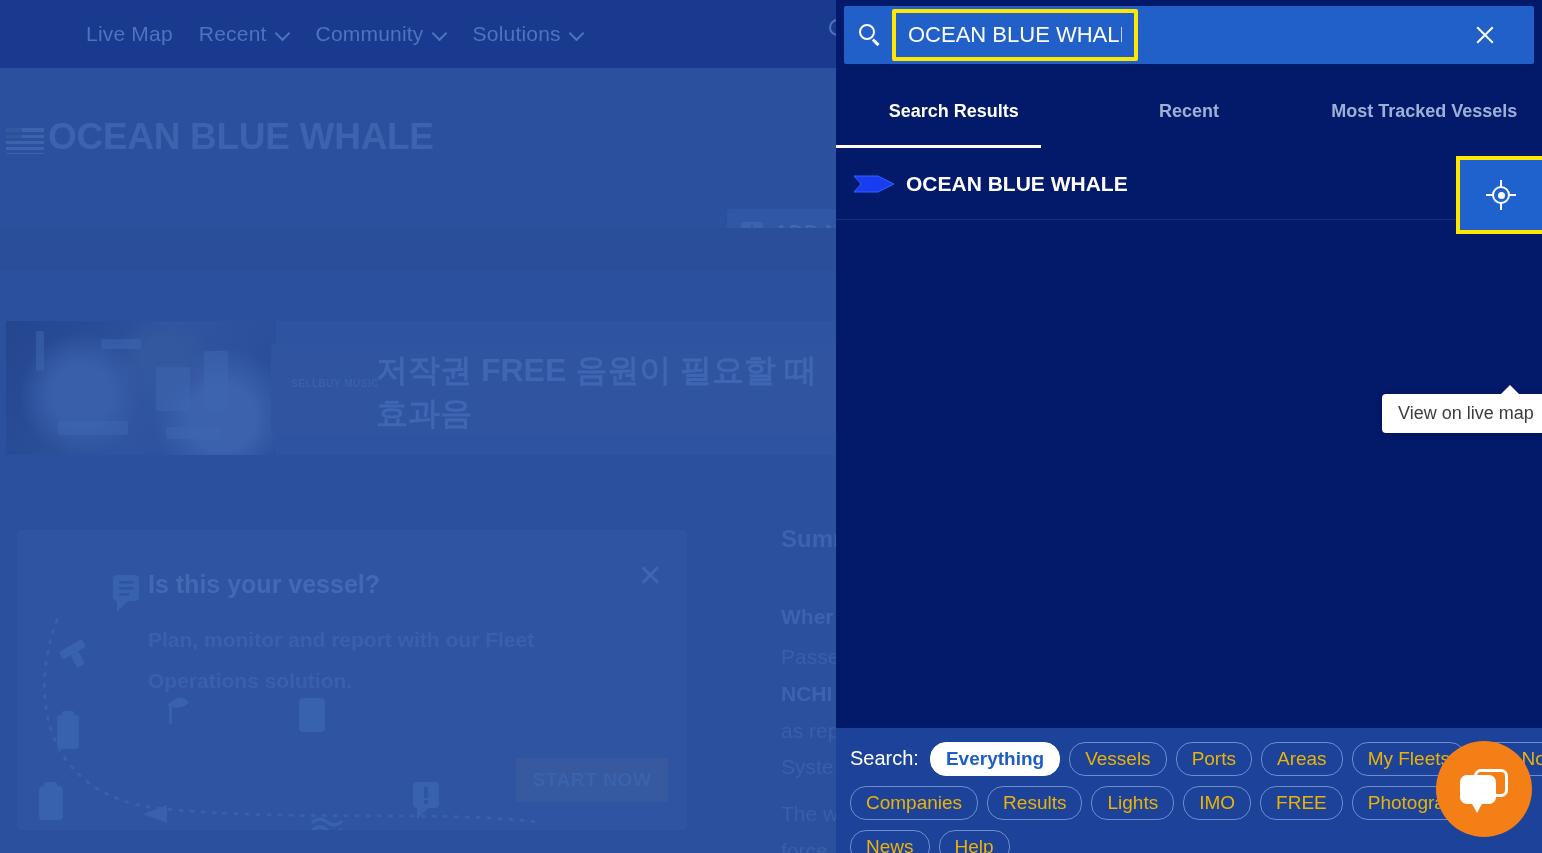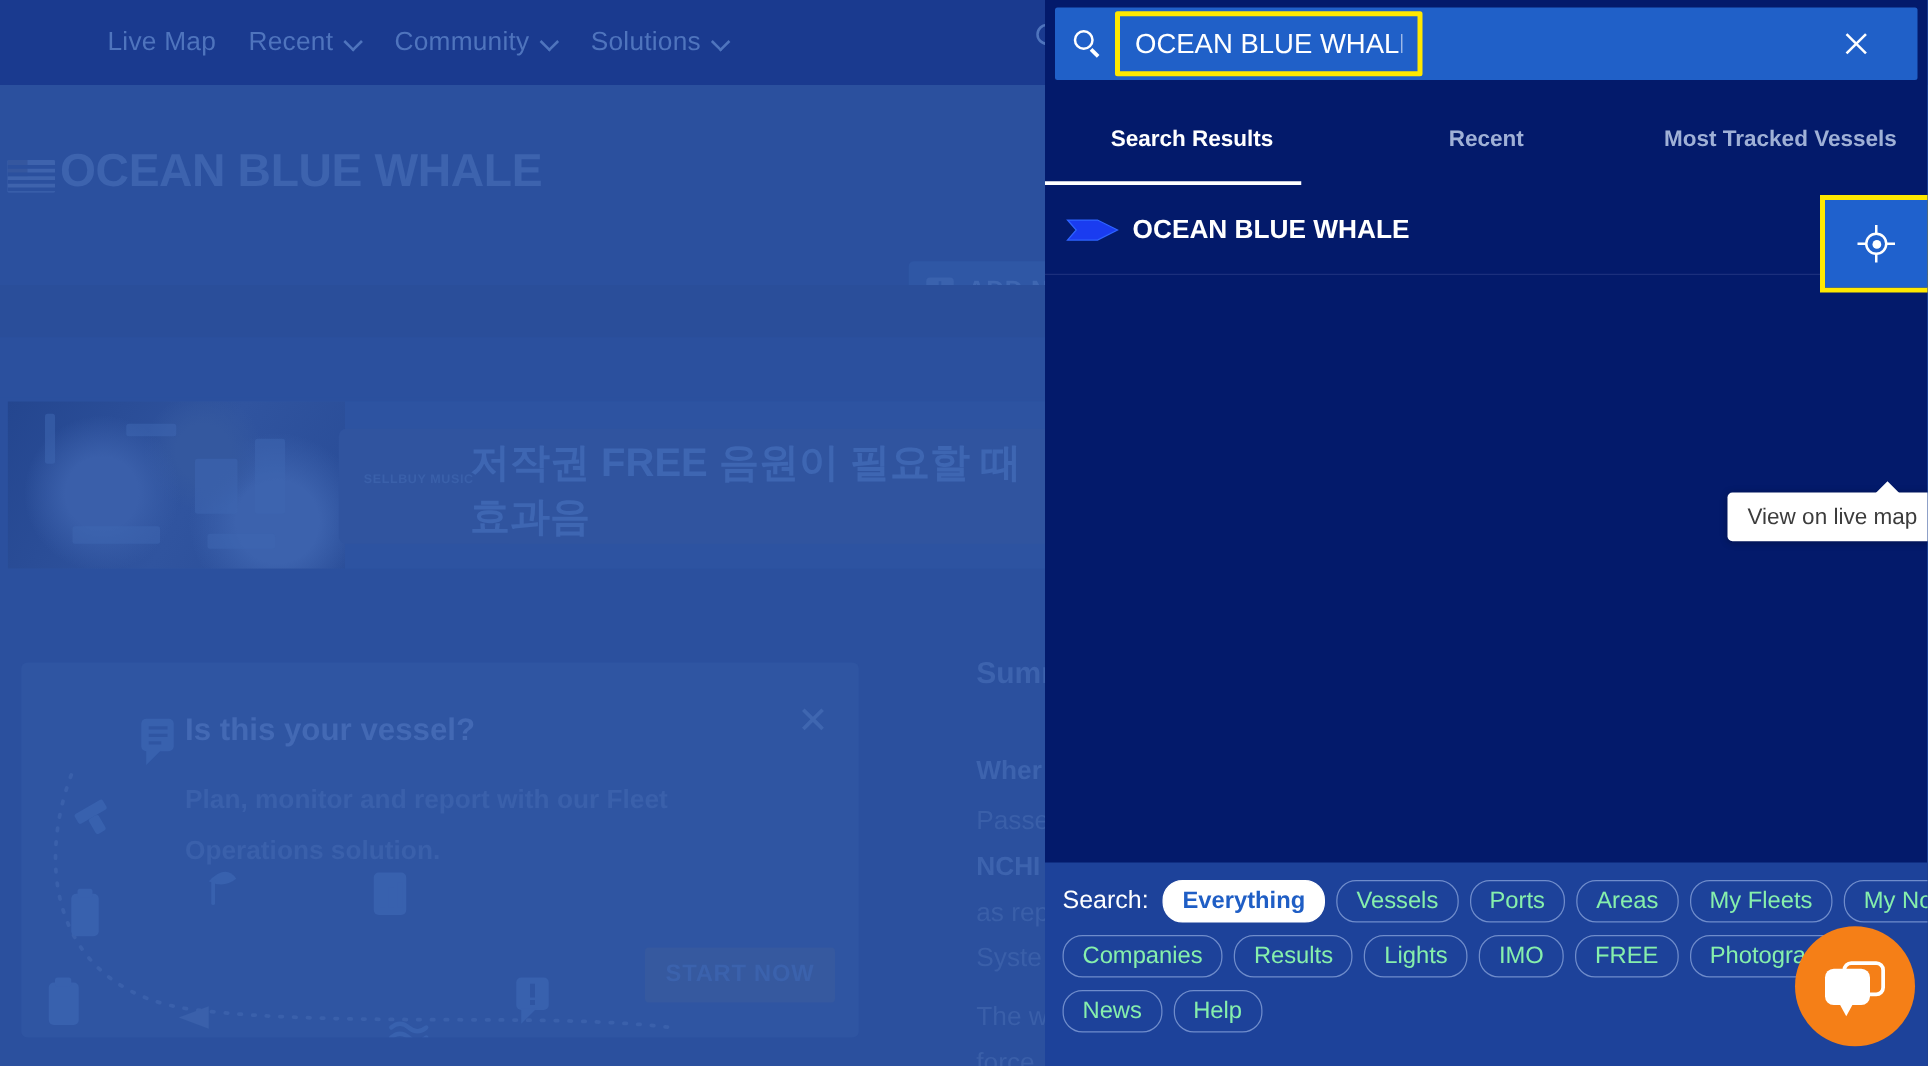--- a/index.html
+++ b/index.html
@@ -303,27 +303,27 @@
     content: ""; position: absolute; left: 118px; top: -9px;
     border-left: 10px solid transparent;
     border-right: 10px solid transparent;
     border-bottom: 10px solid #ffffff;
   }
 
   
   .filters {
     background: #1d429a;
     padding: 14px 12px 14px 14px;
-    height: 163px;
+    height: 125px;
   }
   .filter-row { display: flex; align-items: center; gap: 9px; margin-bottom: 10px; flex-wrap: nowrap; }
   .filter-label { font-size: 20px; color: #ffffff; margin-right: 2px; }
   .chip {
     border: 1.6px solid #6f8ccb; border-radius: 16px;
-    padding: 5px 15px; font-size: 19px; color: #86efac;
+    padding: 5px 15px; font-size: 19px; color: #eab308;
     background: transparent; white-space: nowrap;
     line-height: 1.15;
   }
   .chip.active {
     background: #ffffff; color: #1f5ec5; font-weight: bold;
     border-color: #ffffff;
   }
 
   .chat-widget {
     position: absolute; right: 10px; bottom: 16px;

